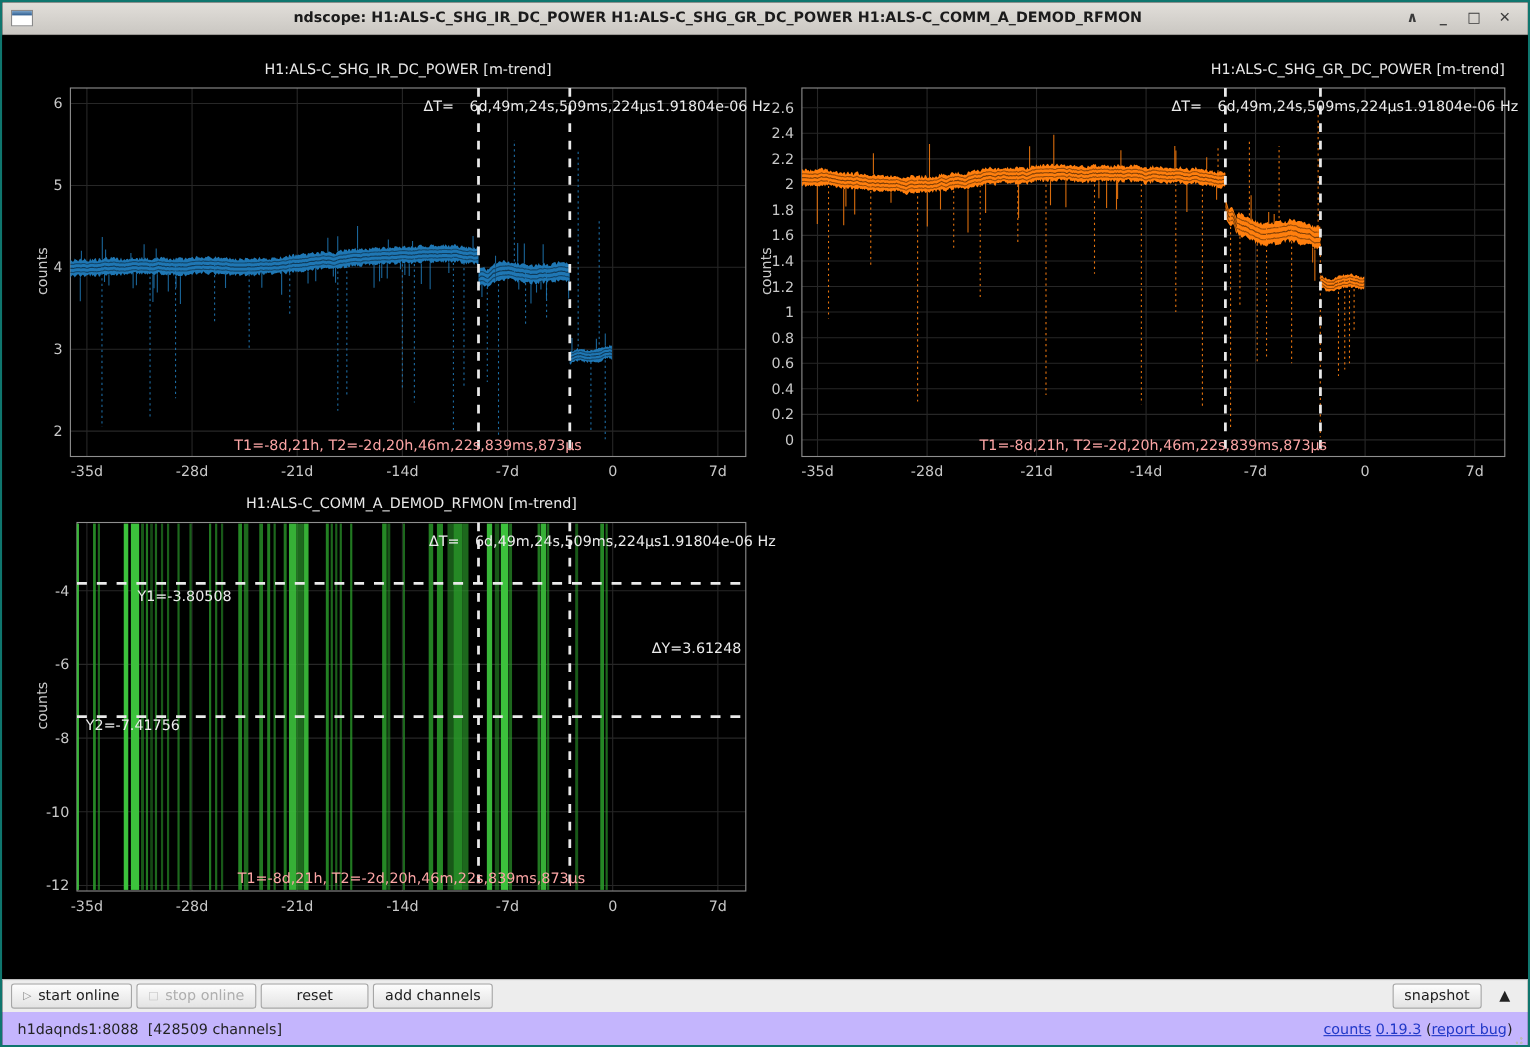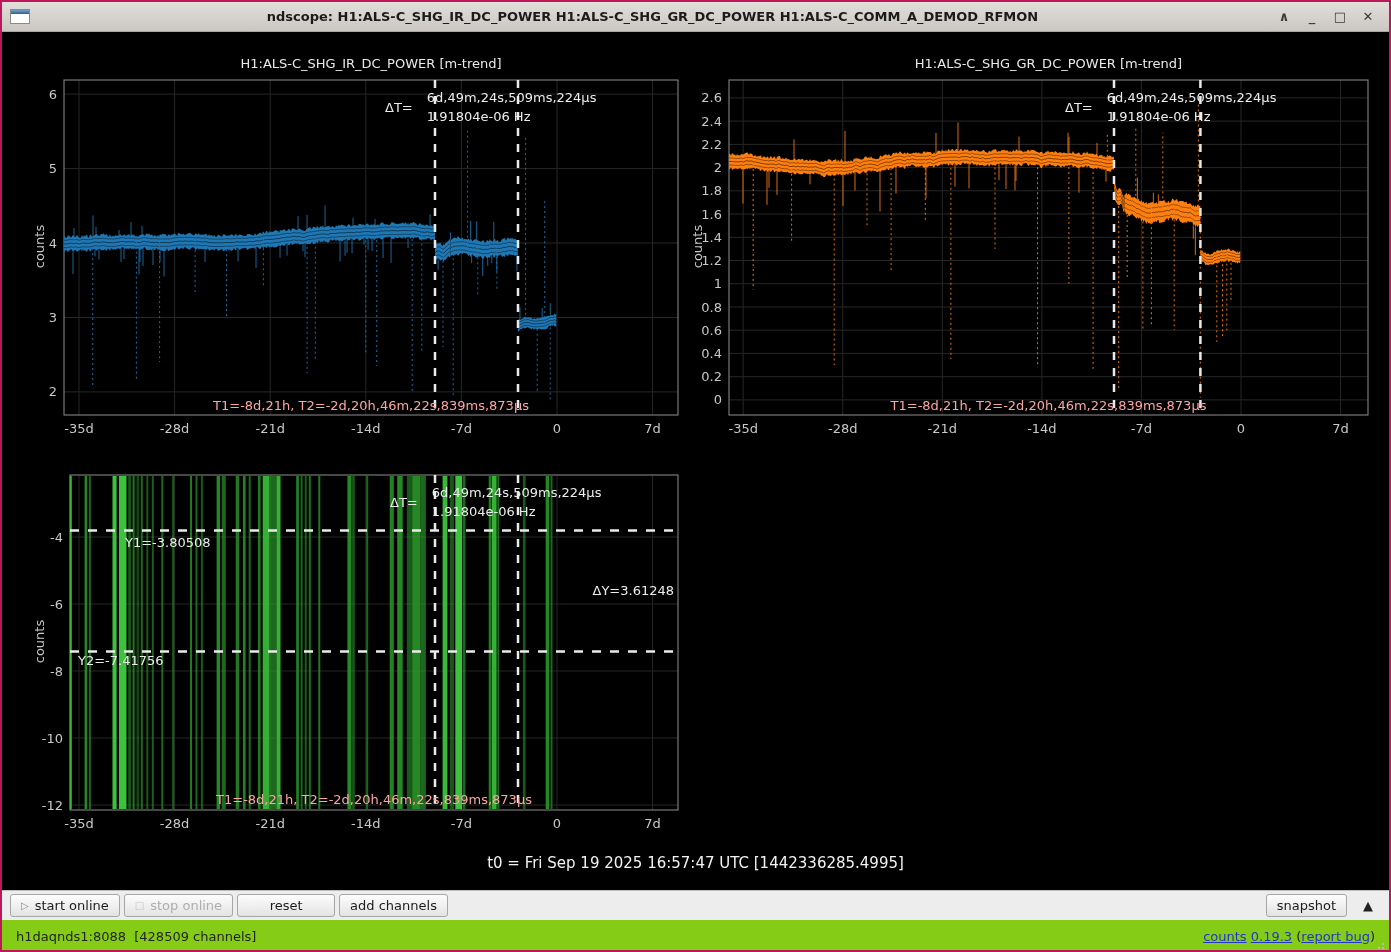--- a/index.html
+++ b/index.html
@@ -1,44 +1,44 @@
 <!DOCTYPE html>
 <html><head>
 <meta charset="utf-8">
 <style>
   html,body{margin:0;padding:0;background:#1a1a1a;}
   *{box-sizing:border-box;}
   body{font-family:"DejaVu Sans",sans-serif;}
-  .window{position:relative;width:1391px;height:952px;background:#000;border:2px solid #be185d;overflow:hidden;}
+  .window{position:relative;width:1391px;height:952px;background:#000;border:2px solid #0f766e;overflow:hidden;}
   .titlebar{position:absolute;left:0;top:0;width:100%;height:30px;
     background:linear-gradient(#e2dfda,#cac7c2);display:flex;align-items:center;border-bottom:1px solid #a9a6a1;}
   .win-icon{width:20px;height:15px;background:#fff;border:1px solid #8a8a8a;margin-left:8px;position:relative;}
   .win-icon::before{content:"";position:absolute;left:0;top:0;right:0;height:4px;background:linear-gradient(#7aa2c8,#2d5c8f);}
   .title-text{flex:1;text-align:center;font-size:13px;font-weight:bold;color:#1b1b1b;white-space:nowrap;overflow:hidden;}
   .win-controls{display:flex;gap:10px;margin-right:12px;color:#3a3a3a;font-size:13px;font-weight:bold;}
   .win-controls span{width:18px;text-align:center;cursor:default;}
   .content{position:absolute;left:0;top:30px;width:1387px;height:858px;background:#000;}
   #plot-canvas{position:absolute;left:0;top:0;}
   .overlay{position:absolute;color:#ececec;font-size:13px;white-space:nowrap;pointer-events:none;}
   .plot-title{text-align:center;color:#e9e9e9;}
   .t1t2{text-align:center;color:#fca5a5;}
   .dt-annot{display:flex;align-items:center;gap:14px;}
-  .dt-lines{display:flex;flex-direction:column;line-height:19px;}
+  .dt-lines{display:flex;flex-direction:row;line-height:19px;}
   .ylab{position:absolute;width:60px;text-align:center;font-size:13px;color:#c8c8c8;transform:rotate(-90deg);pointer-events:none;}
   .t0row{width:100%;text-align:center;font-size:15px;color:#f2f2f2;}
   .toolbar{position:absolute;left:0;top:888px;width:100%;height:30px;background:#ededed;border-top:1px solid #bdbdbd;
     display:flex;align-items:center;padding:0 8px;gap:4px;}
   .btn{min-width:98px;height:23px;background:linear-gradient(#fdfdfd,#e3e3e3);border:1px solid #a6a6a6;border-radius:3px;
     font-size:13px;color:#1c1c1c;display:flex;align-items:center;justify-content:center;gap:6px;padding:0 10px;cursor:default;}
   .btn .bicon{font-size:10px;color:#8b8b8b;}
   .btn.disabled{color:#aeaeae;}
   .btn.disabled .bicon{color:#c2c2c2;}
   .toolbar-spacer{flex:1;}
   .expand-toggle{color:#222;font-size:13px;margin:0 8px 0 12px;cursor:default;}
-  .statusbar{position:absolute;left:0;top:918px;width:100%;height:32px;background:#84cc16;display:flex;align-items:center;
+  .statusbar{position:absolute;left:0;top:918px;width:100%;height:32px;background:#c4b5fd;display:flex;align-items:center;
     font-size:13px;color:#232323;padding:0 14px;}
   .server-label{white-space:pre;}
   .status-spacer{flex:1;}
   .linkline{color:#232323;}
   .linkline a{color:#2038c8;text-decoration:underline;cursor:pointer;}
   .grip{position:absolute;right:2px;bottom:2px;width:10px;height:10px;
     background:radial-gradient(circle at 2px 8px,#b9b9b9 1px,transparent 1.4px),
                radial-gradient(circle at 6px 8px,#b9b9b9 1px,transparent 1.4px),
                radial-gradient(circle at 6px 4px,#b9b9b9 1px,transparent 1.4px);}
 </style>
@@ -368,21 +368,22 @@
         <rect x="520.9" y="444" width="2.7" height="333" fill="#2ca02c" fill-opacity="0.55"></rect>
         <rect x="543.7" y="444" width="3.4" height="333" fill="#2ca02c" fill-opacity="0.85"></rect>
         <rect x="548.5" y="444" width="2.0" height="333" fill="#2ca02c" fill-opacity="0.65"></rect>
         <line x1="433.0" x2="433.0" y1="443" y2="778" stroke="#eaeaea" stroke-width="2.5" stroke-dasharray="8 8"></line>
         <line x1="516.0" x2="516.0" y1="443" y2="778" stroke="#eaeaea" stroke-width="2.5" stroke-dasharray="8 8"></line>
         <line x1="68" x2="676" y1="498.4" y2="498.4" stroke="#eaeaea" stroke-width="2.5" stroke-dasharray="9 9"></line>
         <line x1="68" x2="676" y1="619.5" y2="619.5" stroke="#eaeaea" stroke-width="2.5" stroke-dasharray="9 9"></line>
       </svg>
 
     <div class="overlay plot-title" style="left:62px;top:24px;width:614px;">H1:ALS-C_SHG_IR_DC_POWER [m-trend]</div>
-    <div class="overlay plot-title" style="left:727px;top:24px;width:639px;">H1:ALS-C_SHG_GR_DC_POWER [m-trend]</div>
+    <div class="overlay plot-title" style="left:727px;top:24px;width:639px;text-align:right;">H1:ALS-C_SHG_GR_DC_POWER [m-trend]</div>
+    <div class="overlay plot-title" style="left:68px;top:419px;width:608px;">H1:ALS-C_COMM_A_DEMOD_RFMON [m-trend]</div>
 
     <div class="ylab" style="left:7px;top:207px;">counts</div>
     <div class="ylab" style="left:665px;top:207px;">counts</div>
     <div class="ylab" style="left:7px;top:602px;">counts</div>
 
     <div class="overlay dt-annot" style="left:383px;top:56px;">
       <span>ΔT=</span>
       <span class="dt-lines">
         <span>6d,49m,24s,509ms,224µs</span>
         <span>1.91804e-06 Hz</span>
@@ -404,21 +405,20 @@
     </div>
 
     <div class="overlay t1t2" style="left:62px;top:366px;width:614px;">T1=-8d,21h, T2=-2d,20h,46m,22s,839ms,873µs</div>
     <div class="overlay t1t2" style="left:727px;top:366px;width:639px;">T1=-8d,21h, T2=-2d,20h,46m,22s,839ms,873µs</div>
     <div class="overlay t1t2" style="left:68px;top:760px;width:608px;">T1=-8d,21h, T2=-2d,20h,46m,22s,839ms,873µs</div>
 
     <div class="overlay" style="left:76px;top:503px;margin-left:47px;">Y1=-3.80508</div>
     <div class="overlay" style="left:76px;top:597px;margin-top:24px;">Y2=-7.41756</div>
     <div class="overlay" style="left:540px;top:551px;width:132px;text-align:right;">ΔY=3.61248</div>
 
-    <div class="overlay t0row" style="left:0;top:822px;">t0 = Fri Sep 19 2025 16:57:47 UTC [1442336285.4995]</div>
   </div>
 
   <div class="toolbar">
     <div class="btn">
       <span class="bicon">▷</span>
       <span>start online</span>
     </div>
     <div class="btn disabled">
       <span class="bicon">□</span>
       <span>stop online</span>

